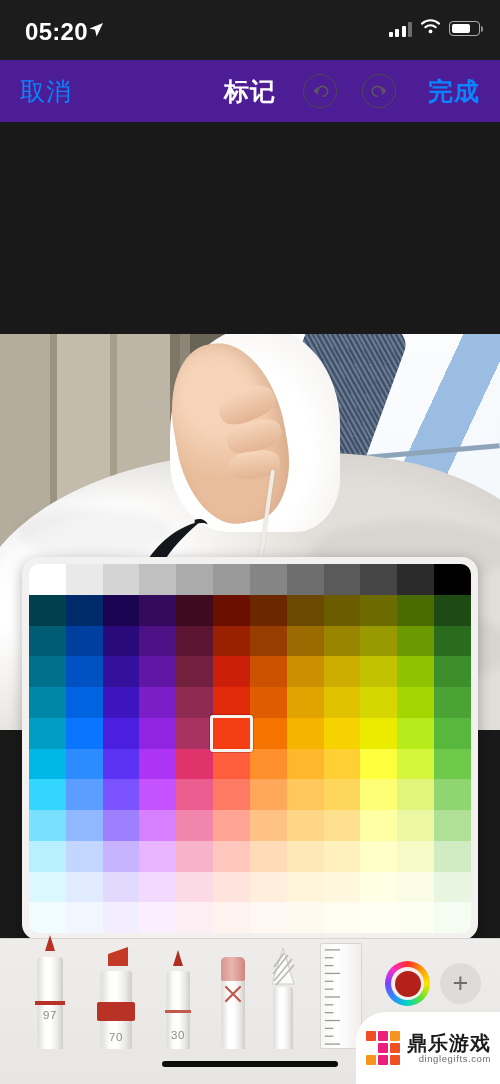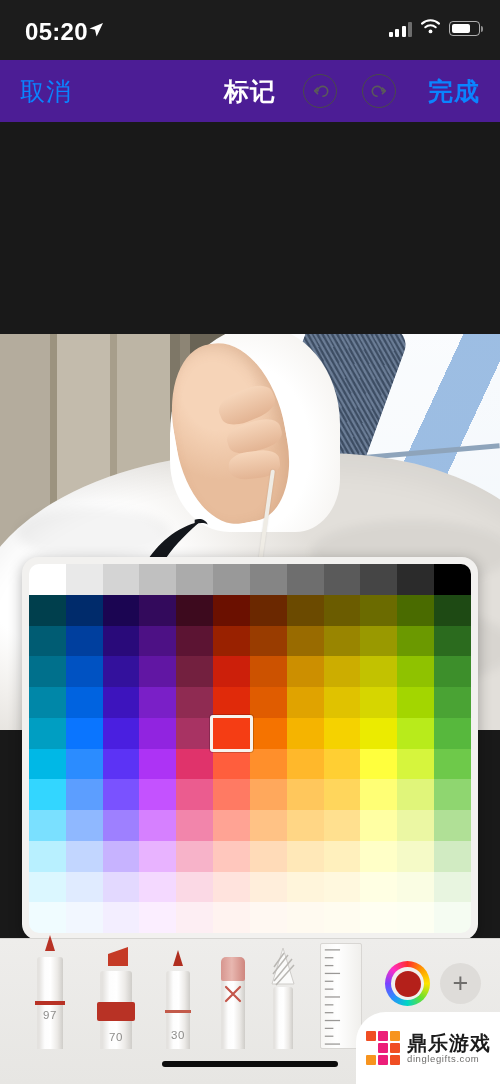--- a/index.html
+++ b/index.html
@@ -215,21 +215,21 @@
   
   .home-ind {
     position:absolute; left:50%; transform:translateX(-50%); bottom:17px;
     width:176px; height:6px; border-radius:3px; background:#0c0c0c;
   }
 
   
   .watermark {
     position:absolute; right:0; bottom:0; width:144px; height:72px;
     display:flex; align-items:center; gap:7px; padding-left:10px;
-    background:#fff; border-radius:30px 0 0 0;
+    background:#fff; border-radius:30px 0 0 0;text-align:right;
   }
   .wm-logo {
     width:34px; height:34px; flex:0 0 34px;
     display:grid; grid-template-columns:1fr 1fr 1fr; grid-template-rows:1fr 1fr 1fr;
     gap:2px;
   }
   .wm-logo i { display:block; border-radius:1px; }
   .wm-text { display:flex; flex-direction:column; line-height:1.05; }
   .wm-cn { font-size:20px; font-weight:700; color:#1b1b1b; letter-spacing:1px; }
   .wm-en { font-size:9.5px; color:#6e6d6b; letter-spacing:.6px; }

